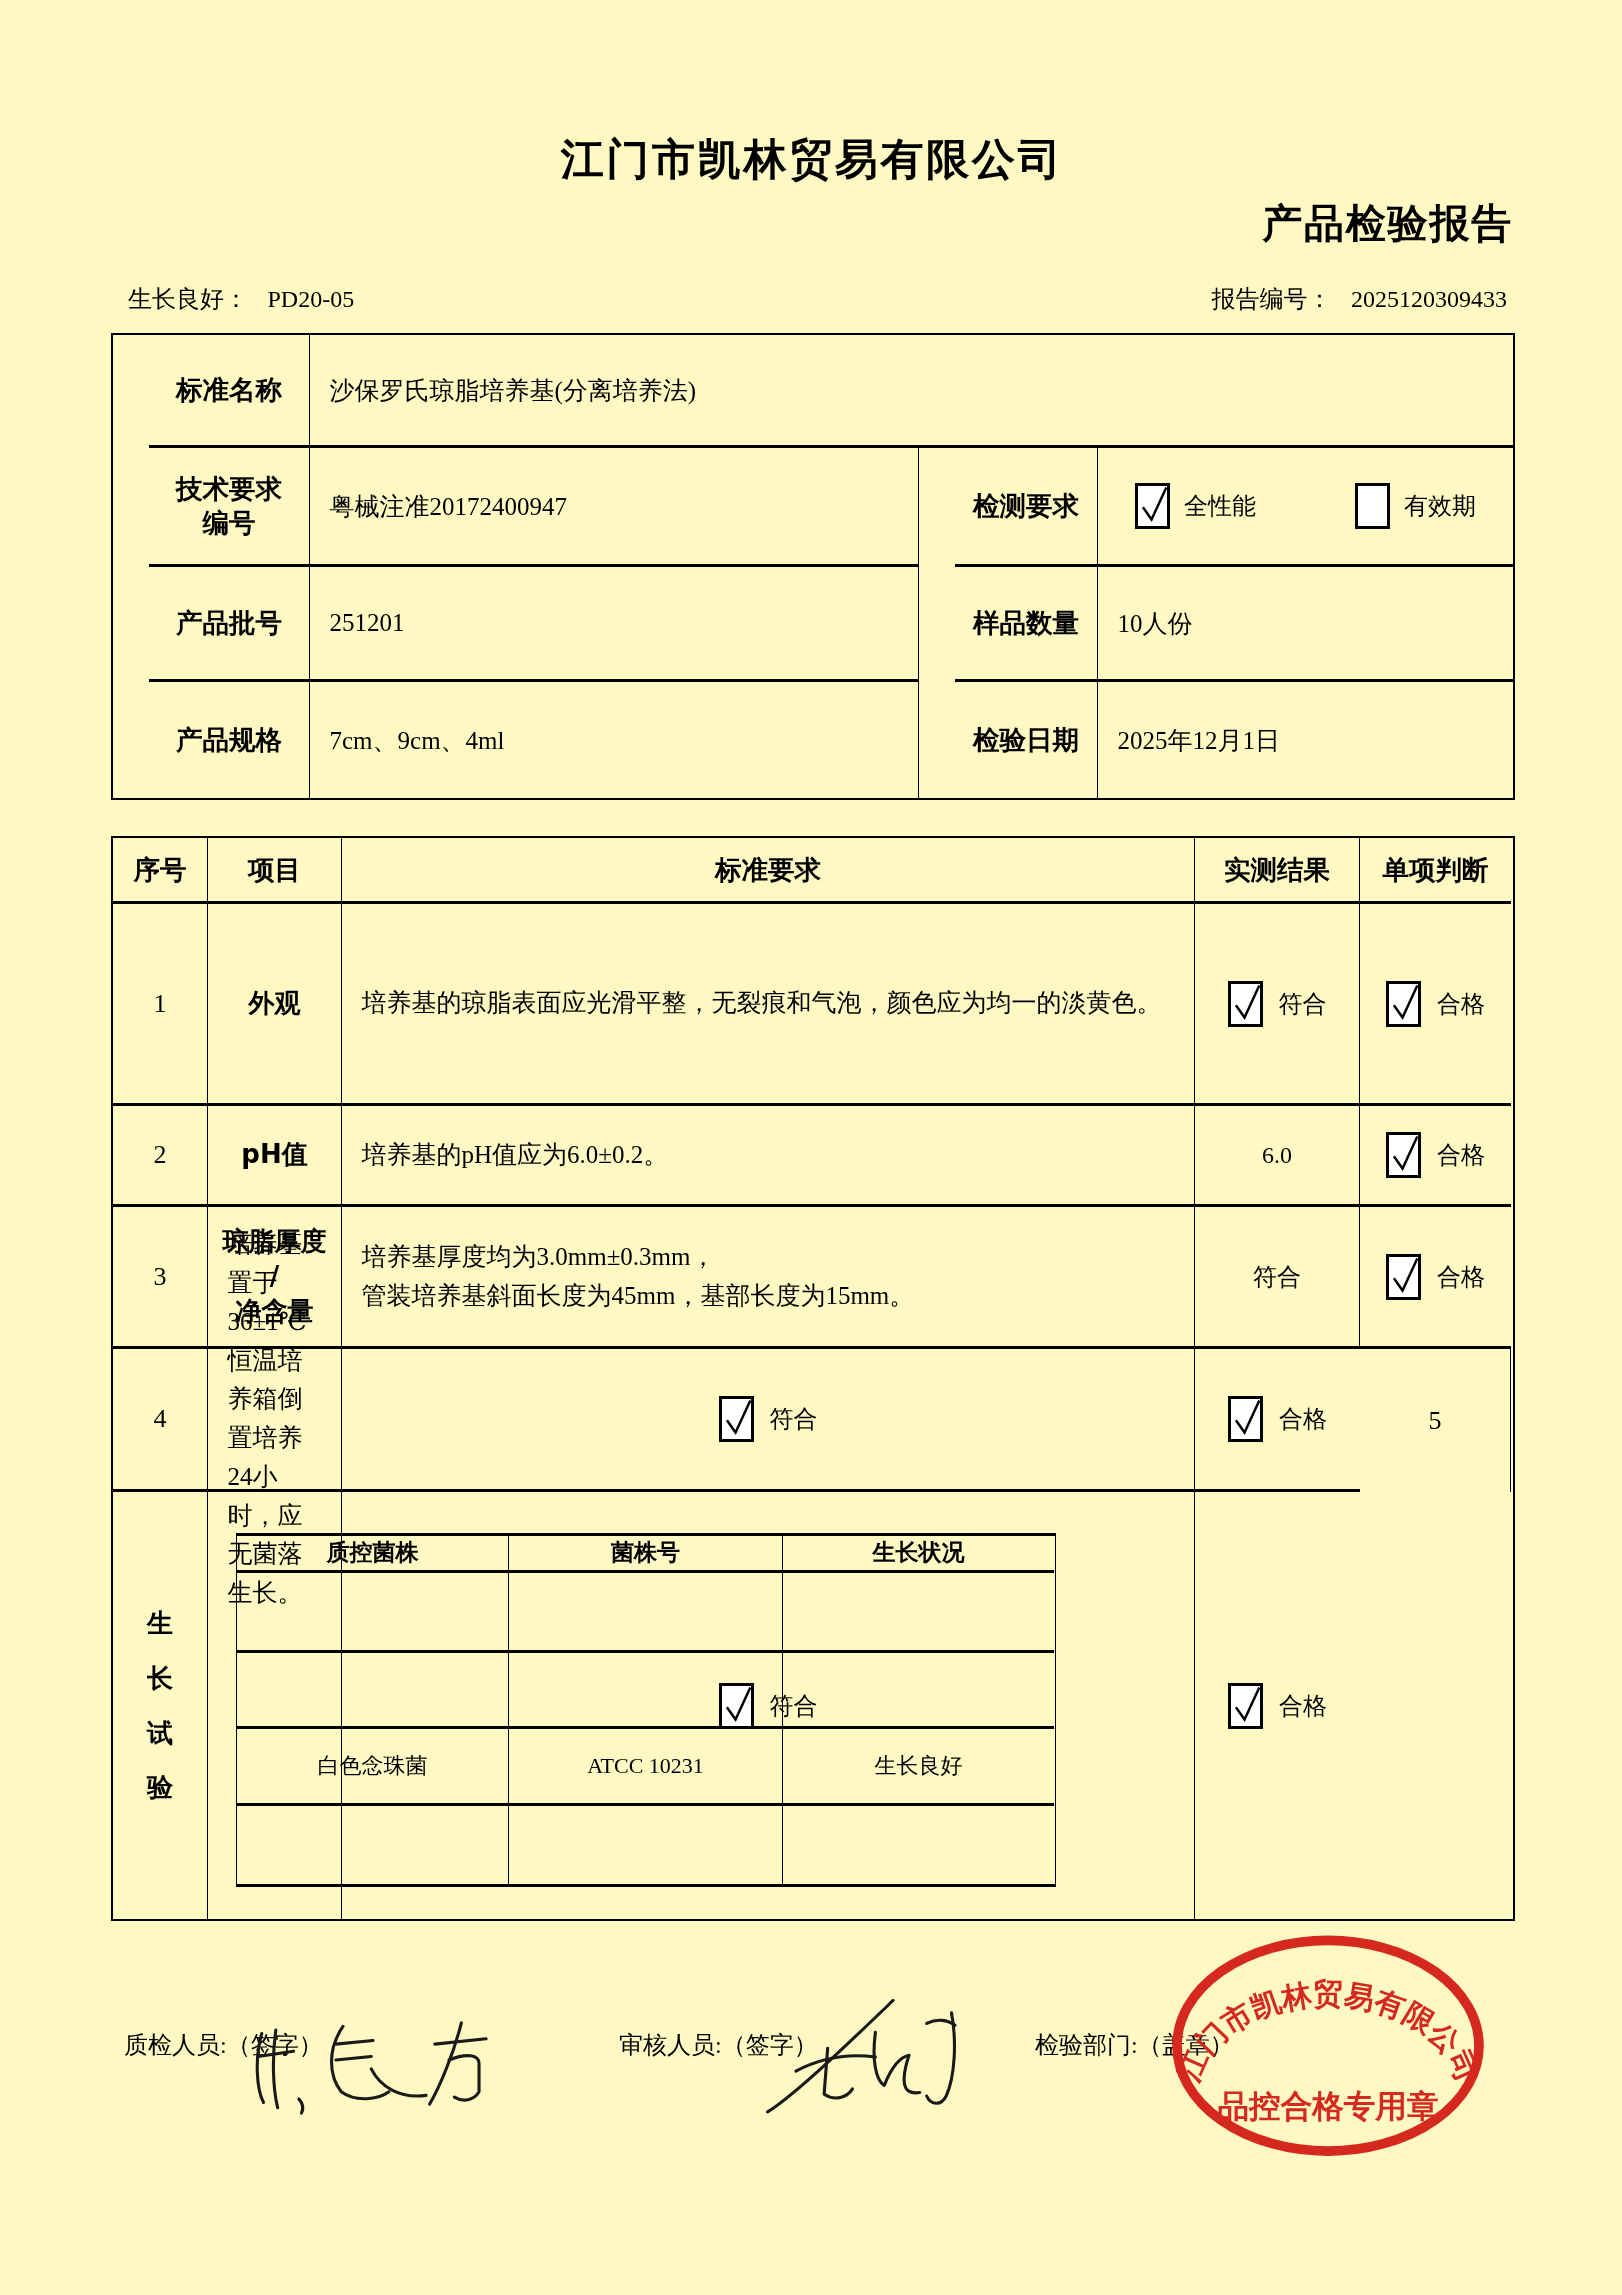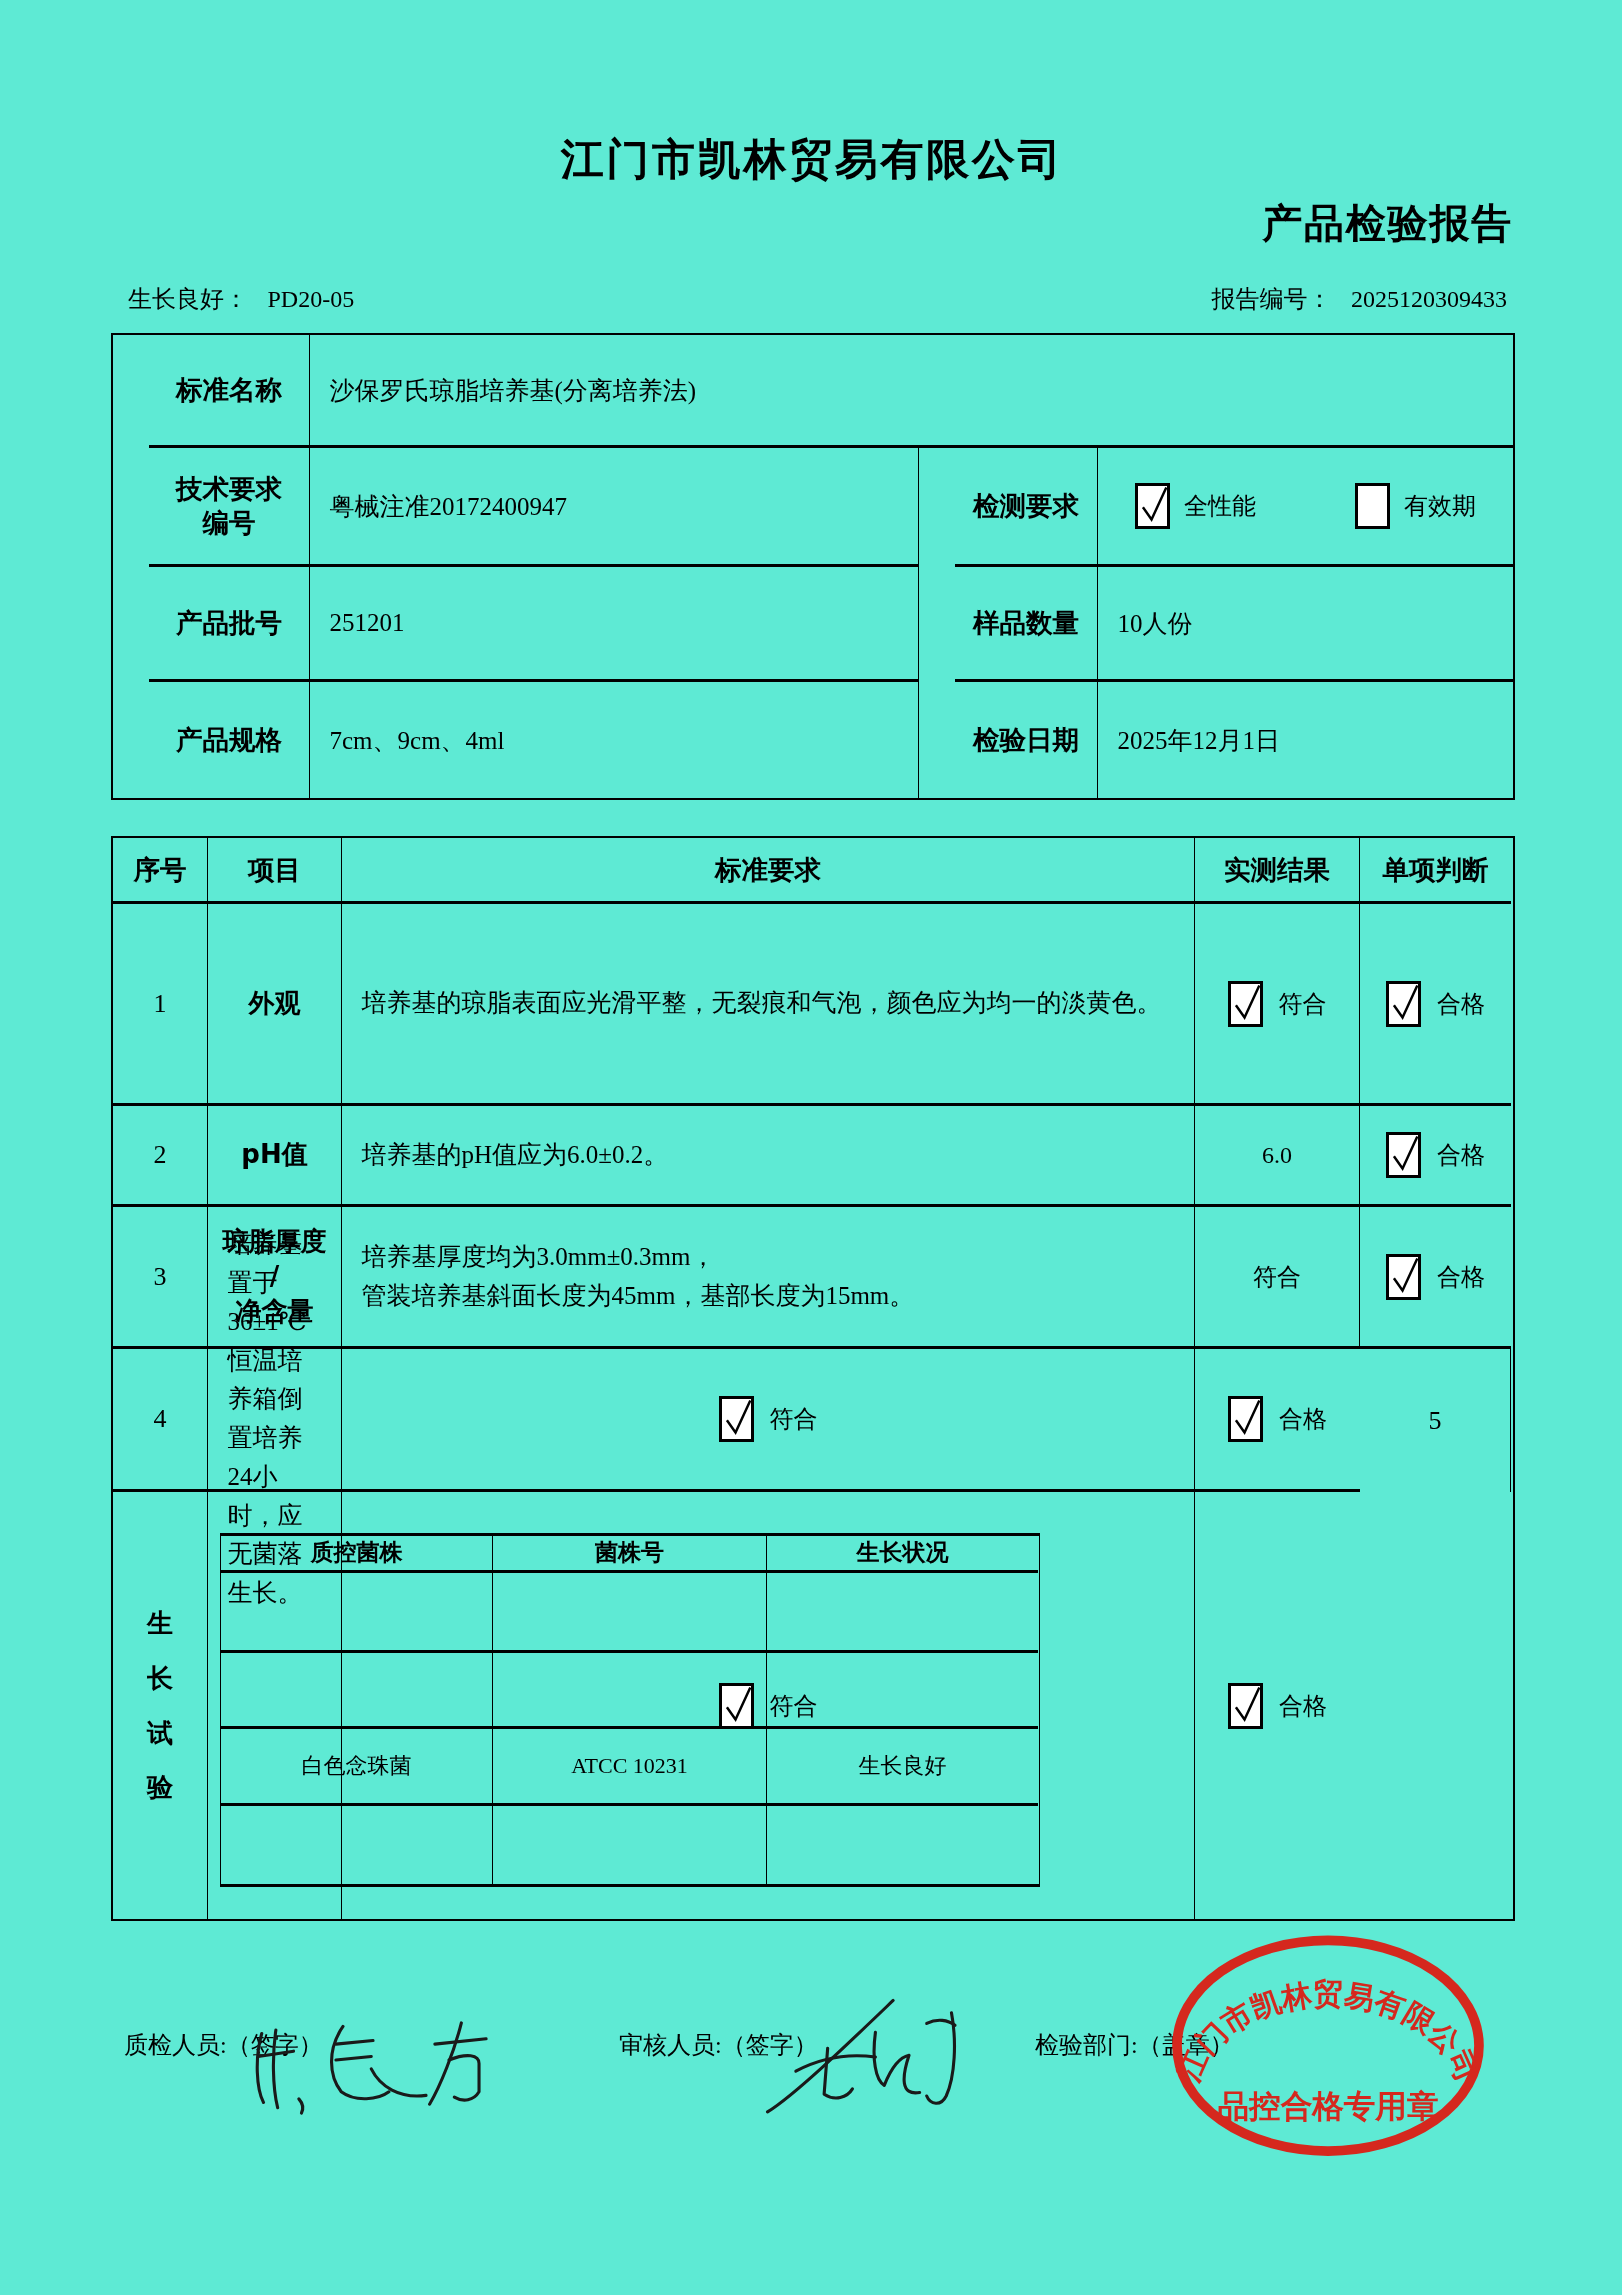--- a/index.html
+++ b/index.html
@@ -1,16 +1,16 @@
 <!DOCTYPE html>
 <html style="font-size:14px"><head>
 <meta charset="utf-8">
 <style>
   html,body { margin:0; padding:0; background:#fff; }
-  .page { position:relative; width:1623px; height:2295px; background:#5eead4; color:#000;
+  .page { position:relative; width:1623px; height:2295px; background:#fef9c3; color:#000;
           font-family:"Liberation Serif","DejaVu Serif",serif; overflow:hidden; }
 
   .company-title { position:absolute; top:131px; left:111px; width:1402px; text-align:center;
           font-size:43px; font-weight:bold; letter-spacing:2.7px; }
   .report-title  { position:absolute; top:196px; left:111px; width:1402px; text-align:right;
           font-size:40px; font-weight:bold; letter-spacing:1.8px; }
   .meta { position:absolute; top:283px; left:128px; width:1379px; display:flex;
           justify-content:space-between; font-size:24px; }
   .meta .num { margin-left:19.5px; }
 
@@ -44,21 +44,21 @@
          font-weight:bold; font-size:26.5px; }
   .seq { justify-content:center; font-size:26px; }
   .item{ justify-content:center; text-align:center; font-family:"DejaVu Sans","Liberation Sans",sans-serif;
          font-weight:bold; font-size:26px; white-space:pre-line; line-height:1.35; }
   .vert span { display:inline-block; width:29px; word-break:break-all; line-height:2.1; }
   .req { padding:0 19.5px; font-size:25px; line-height:1.55; white-space:pre-line; }
   .res { justify-content:center; gap:16px; font-size:24px; }
 
   
   .req-rel { position:relative; }
-  .growth { position:absolute; left:12px; top:41px; width:818px;
+  .growth { position:absolute; left:28px; top:41px; width:818px;
           border-top:3.5px solid #000; border-bottom:3.5px solid #000;
           border-left:1.8px solid #000; border-right:1.8px solid #000;
           display:grid; grid-template-columns:272px 274px 271px;
           grid-template-rows:37px 80px 76px 77px 78px; }
   .gc { border-right:1.8px solid #000; border-bottom:3.5px solid #000; display:flex;
         align-items:center; justify-content:center; font-size:22px; }
   .gh { font-family:"DejaVu Sans","Liberation Sans",sans-serif; font-weight:bold; font-size:23px; }
 
   
   .sign-label { position:absolute; font-size:24px; line-height:1.55; display:flex; flex-direction:row; }

